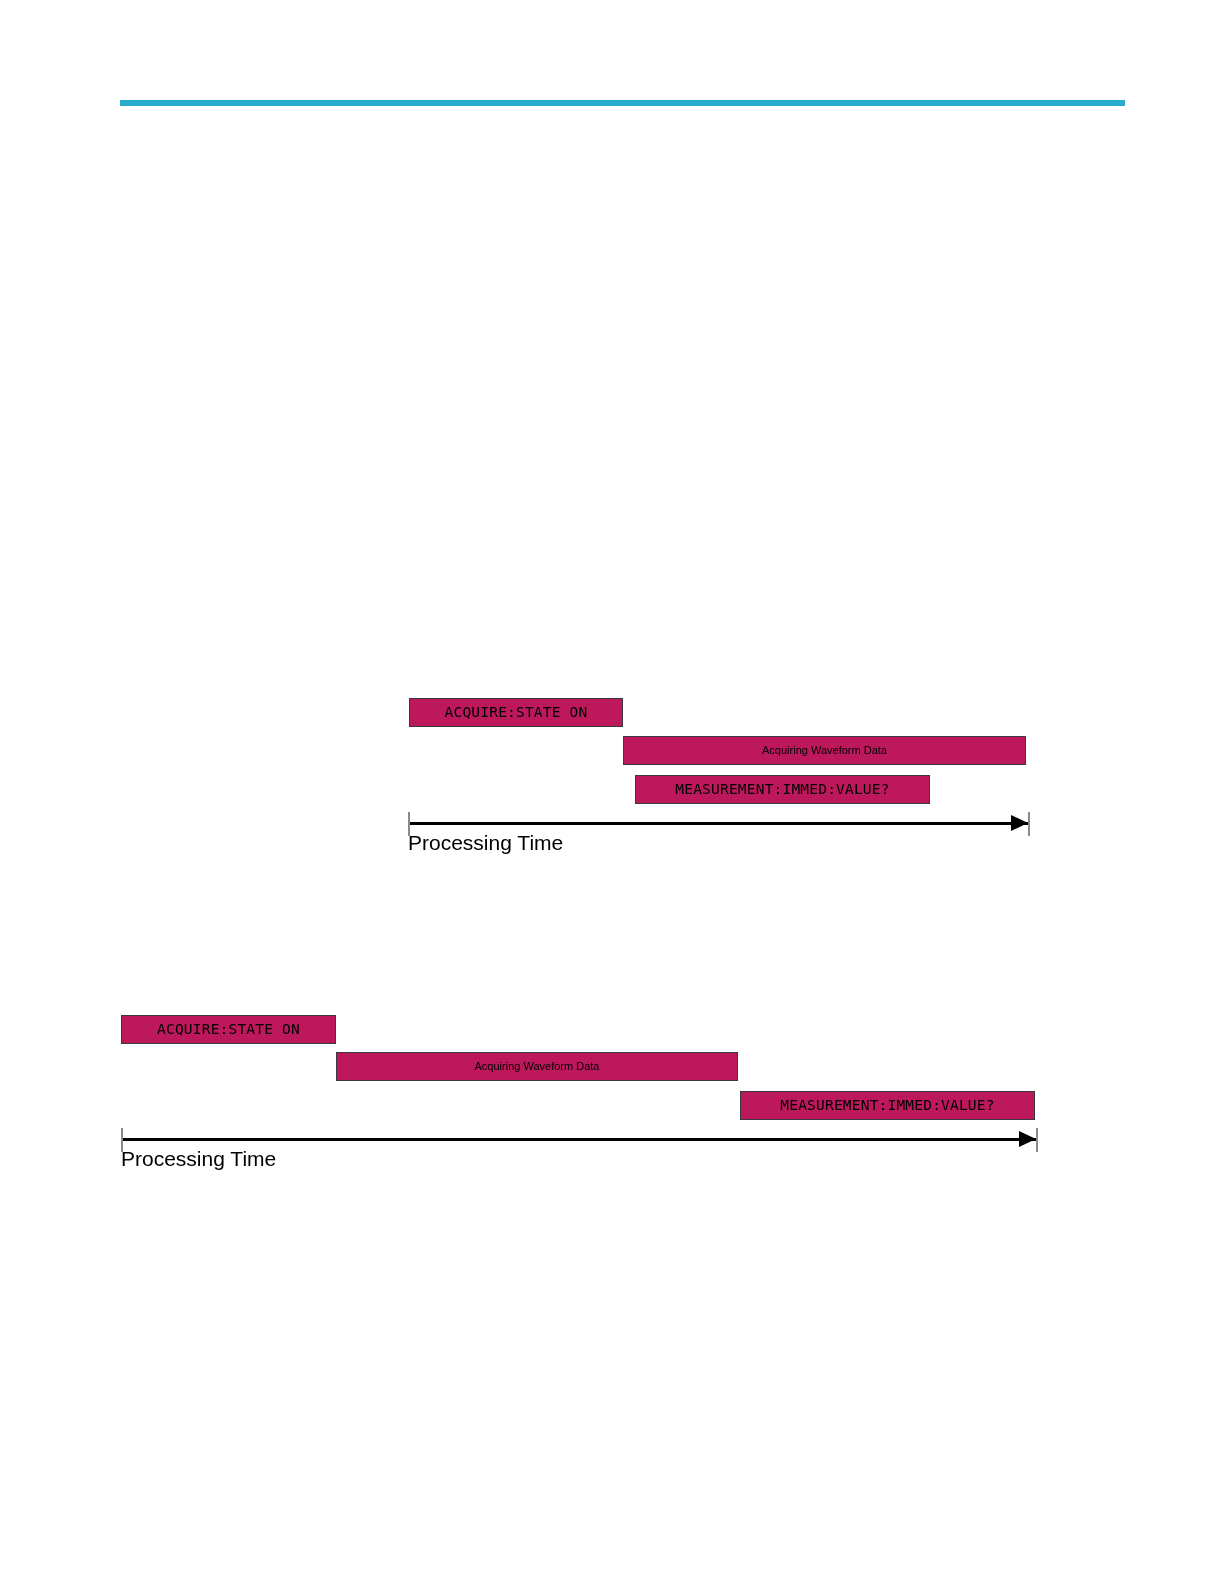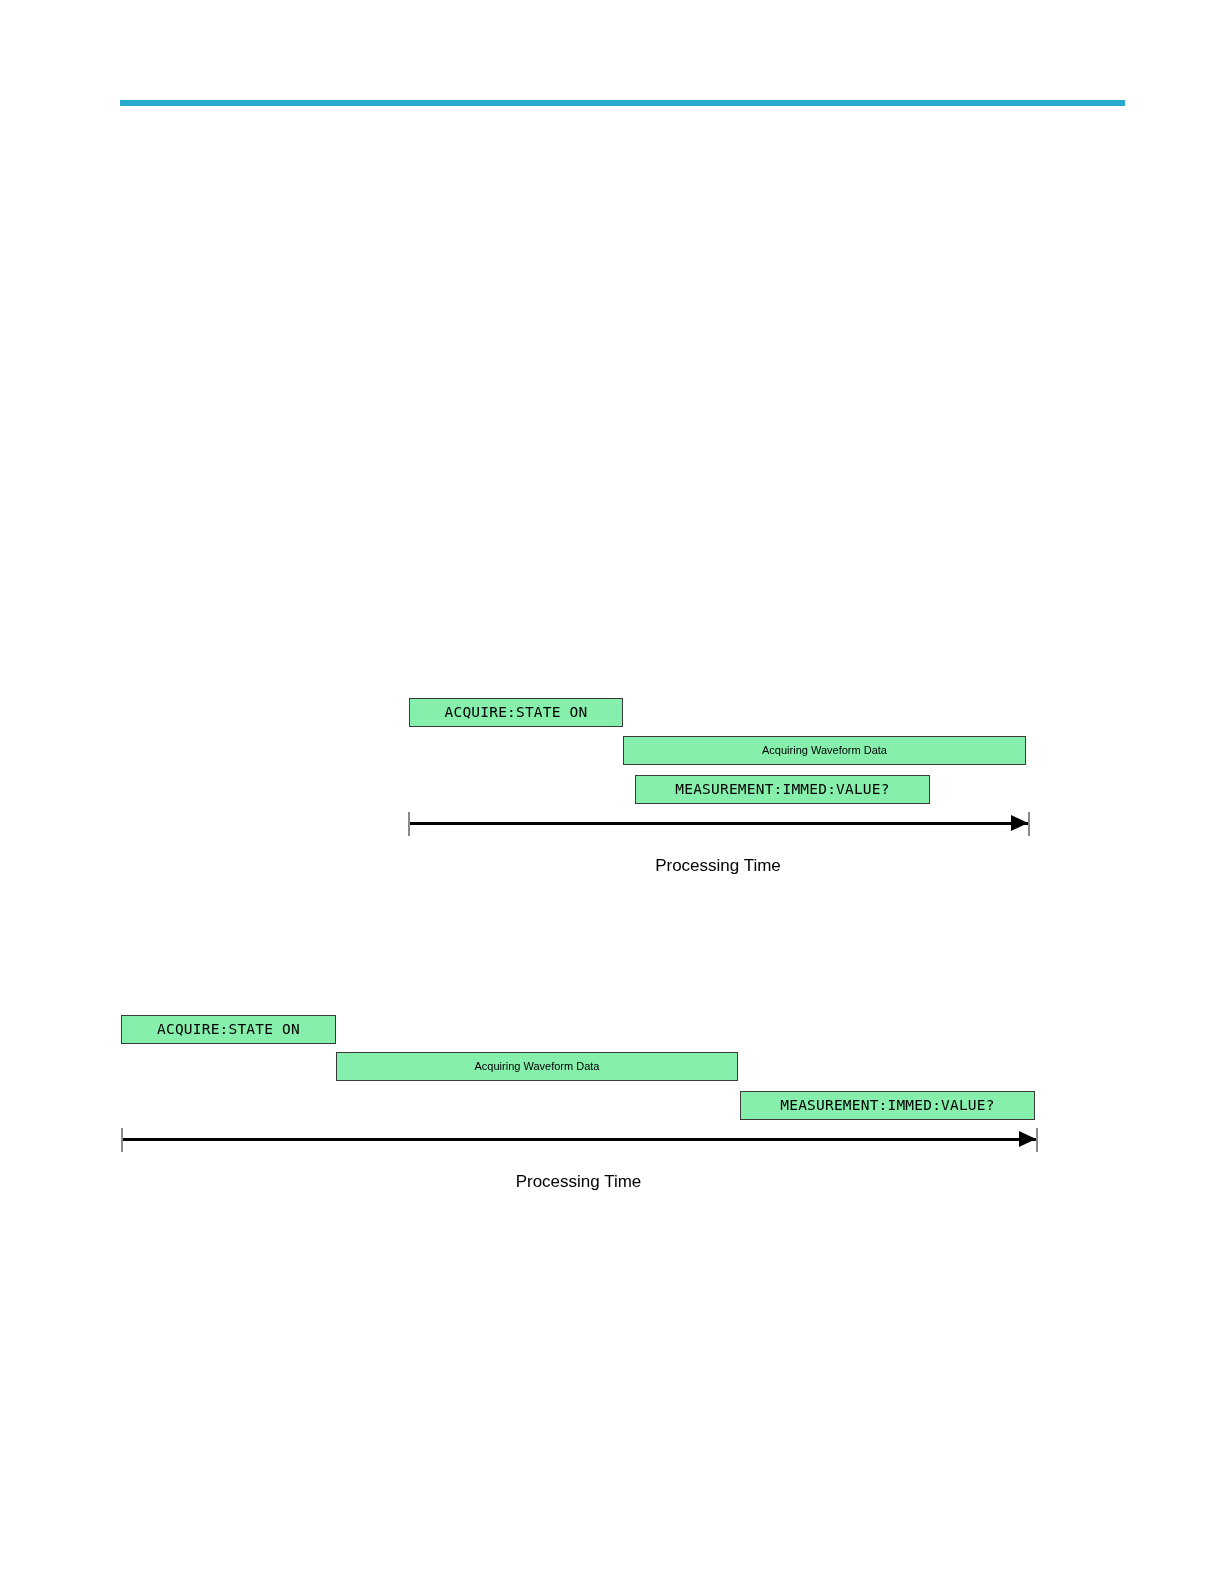--- a/index.html
+++ b/index.html
@@ -27,21 +27,21 @@
 
   
   .timing-diagram {
     position: absolute;
   }
 
   .cmd-box {
     position: absolute;
     box-sizing: border-box;
     border: 1px solid #3a3a3a;
-    background: #86efac;
+    background: #be185d;
     display: flex;
     align-items: center;
     justify-content: center;
     line-height: 1;
     color: #000000;
   }
 
   .cmd-box.mono {
     font-family: "DejaVu Sans Mono", "Liberation Mono", monospace;
     font-size: 14.5px;
@@ -83,24 +83,23 @@
     position: absolute;
     top: 3px;
     width: 0;
     height: 0;
     border-top: 8px solid transparent;
     border-bottom: 8px solid transparent;
     border-left: 17px solid #000000;
   }
   .axis-label {
     position: absolute;
-    top: 44px;
-    text-align: center;
+    top: 19px;
     font-family: "Liberation Sans", sans-serif;
-    font-size: 17px;
+    font-size: 21px;
     color: #000000;
     white-space: nowrap;
   }
 </style>
 </head>
 <body>
 
 <div class="header-rule"></div>
 
 <div id="diagram-0" class="timing-diagram">

